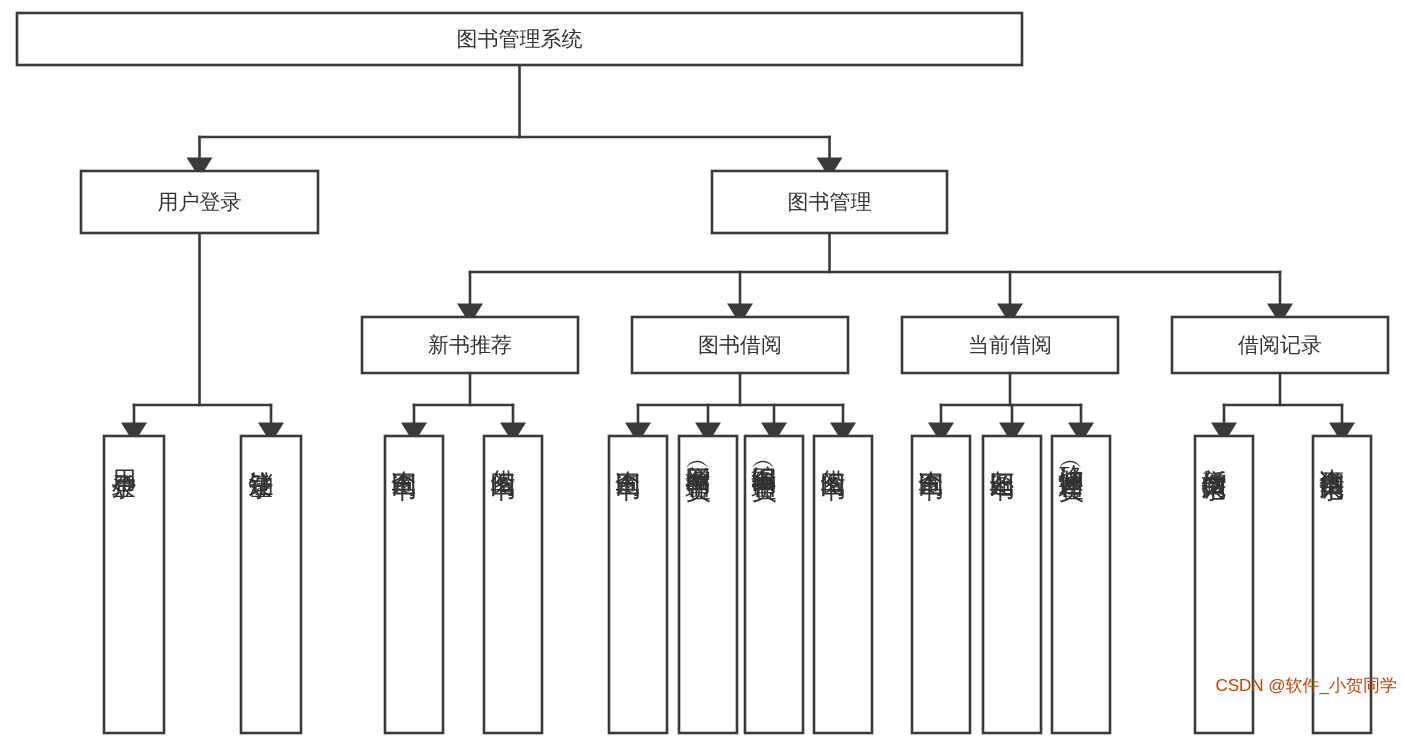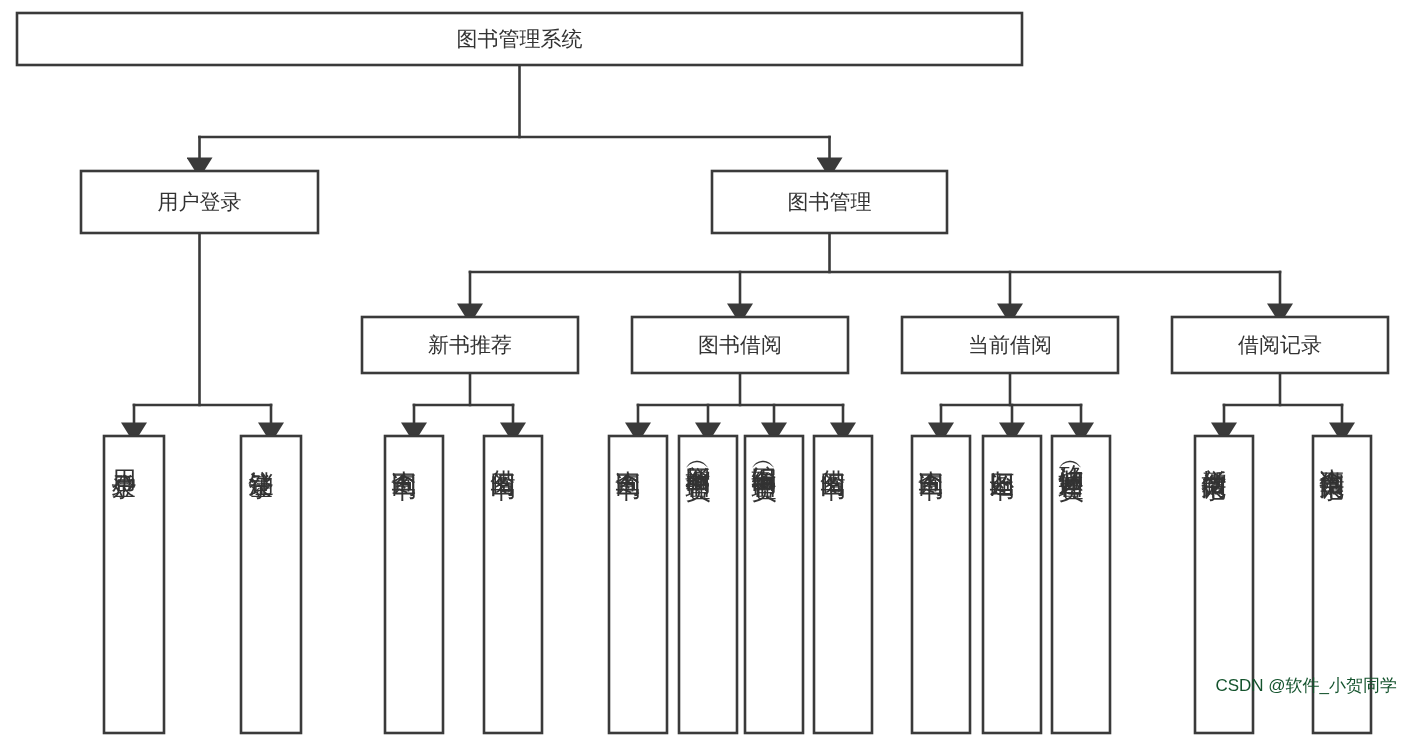--- a/index.html
+++ b/index.html
@@ -19,21 +19,21 @@
   }
   .leaf-label{
     font-family:"Liberation Sans","DejaVu Sans",sans-serif;
     fill:#333333;font-size:25px;text-anchor:middle;
     writing-mode:vertical-rl;
     letter-spacing:2px;
   }
   .watermark{
     position:absolute;right:8px;bottom:4px;
     font-family:"Liberation Sans","DejaVu Sans",sans-serif;
-    font-size:17px;color:#14532d;white-space:nowrap;
+    font-size:17px;color:#c2410c;white-space:nowrap;
     pointer-events:none;user-select:none;
   }
 </style>
 </head>
 <body>
 
 <div id="diagram-root">
 
   <svg id="flow" viewBox="0 0 1405 747">
     <defs>

